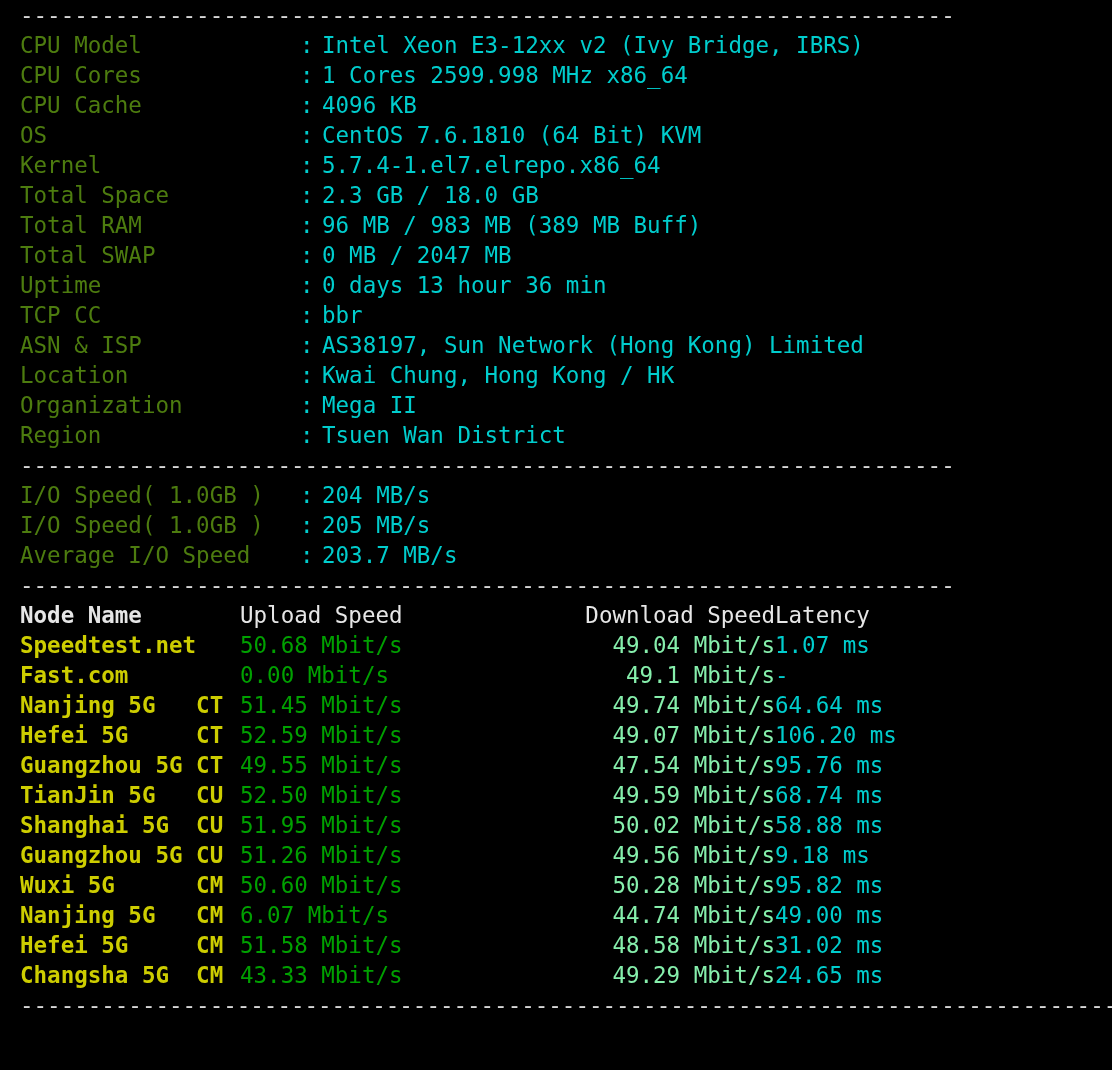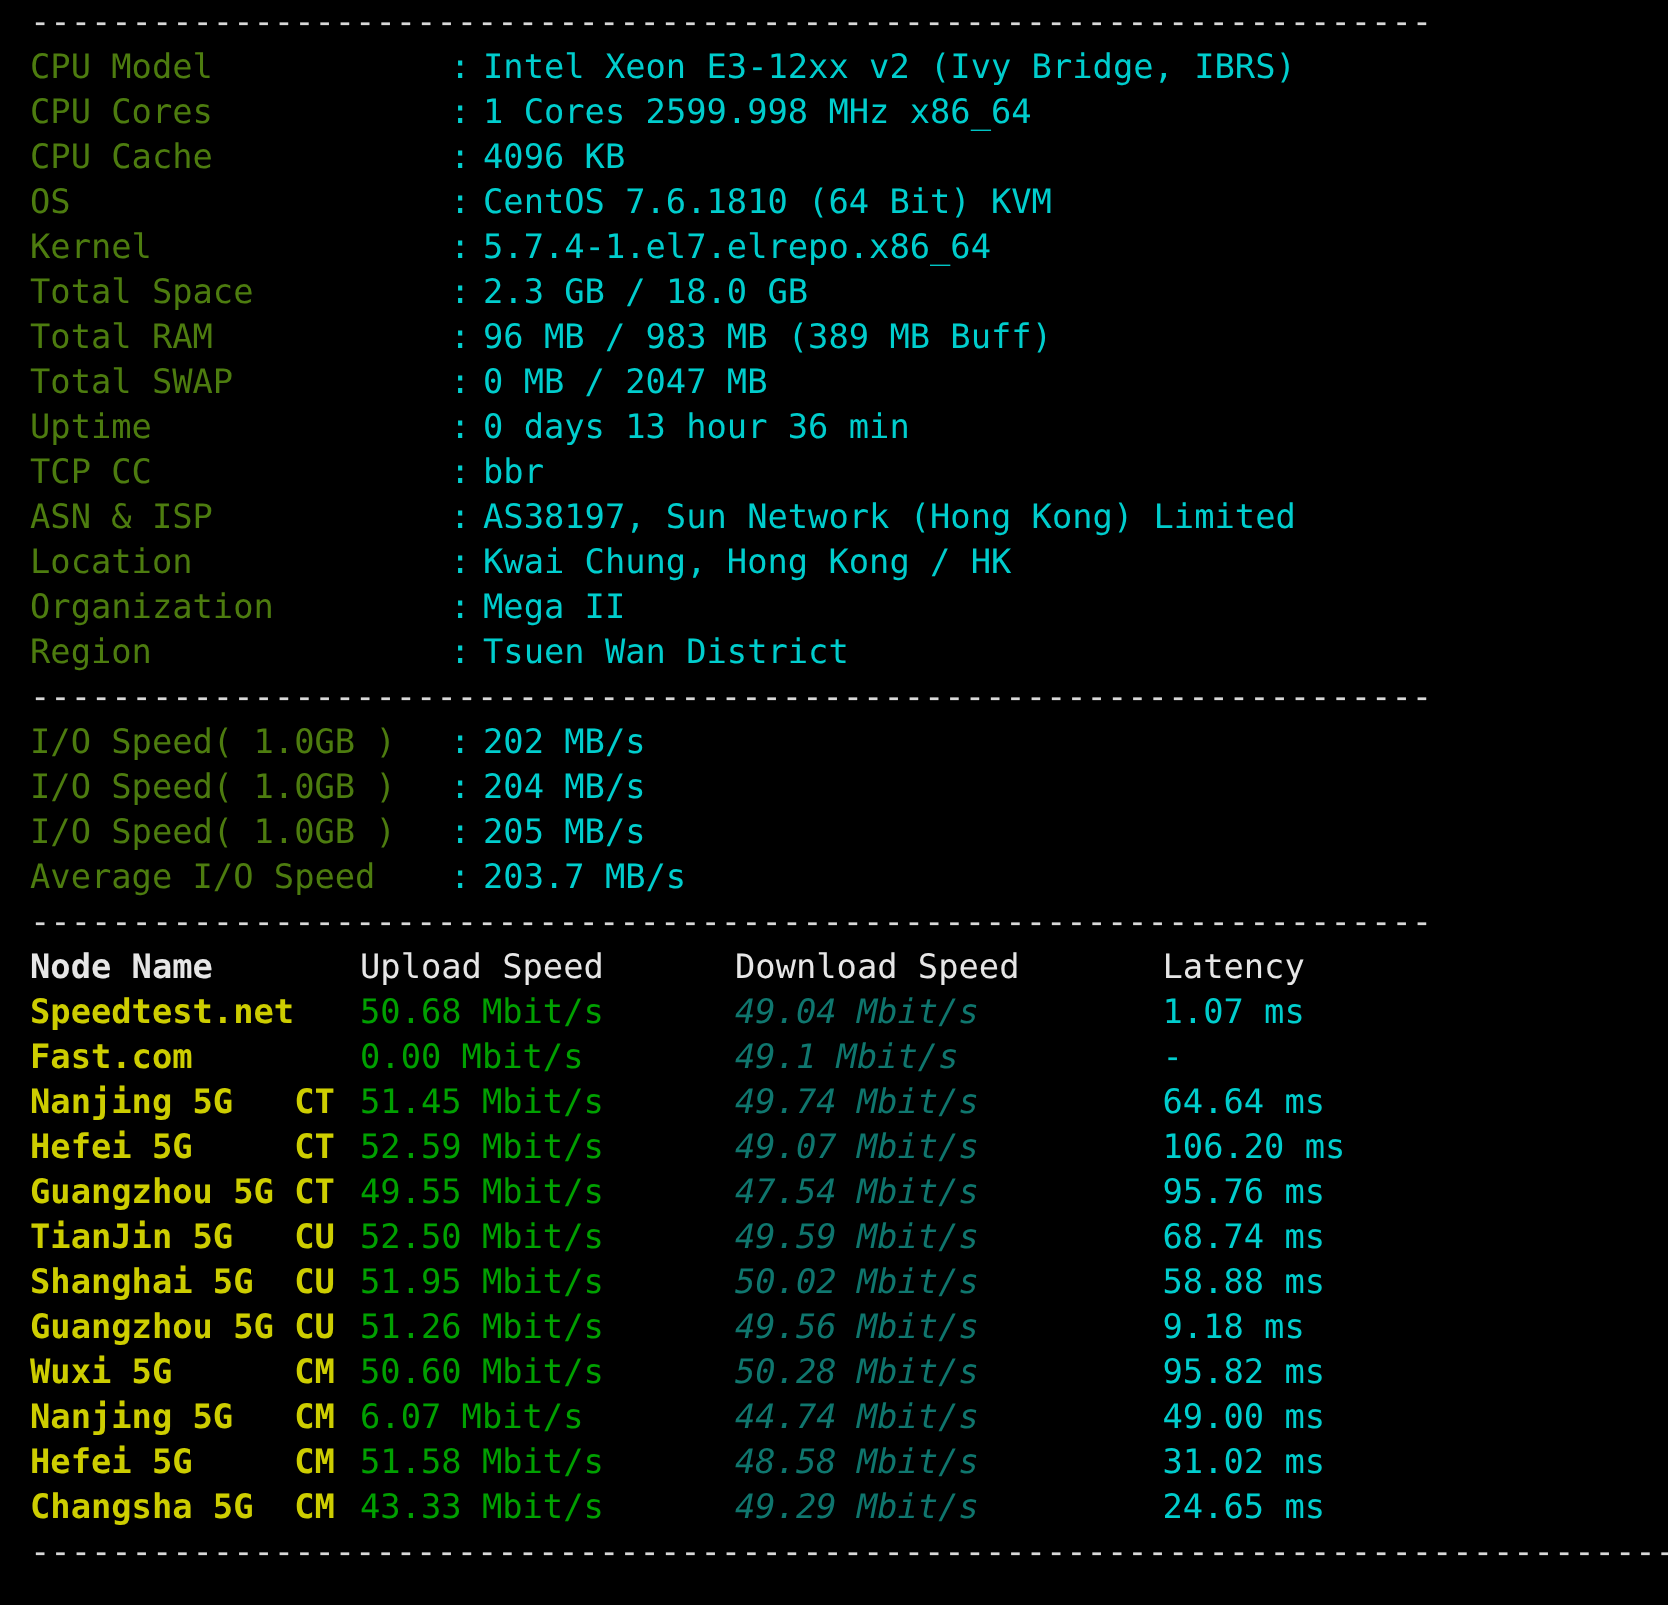--- a/index.html
+++ b/index.html
@@ -19,21 +19,21 @@
     position: relative;
     width: 1112px;
     height: 1070px;
     background: #000000;
     padding: 0;
     box-sizing: border-box;
   }
   .c-cyan    { color: #00cdcd; }
   .c-yellow  { color: #cdcd00; }
   .c-green   { color: #00a000; }
-  .c-red     { color: #0f766e; font-style: italic; }
+  .c-red     { color: #86efac; }
 
   
   .sep-line {
     height: 30px;
     line-height: 30px;
     white-space: pre;
     font-size: 22.5px;
     padding-left: 20px;
     color: #d8d8d8;
     overflow: hidden;
@@ -81,20 +81,21 @@
   }
   .col-up {
     display: inline-block;
     width: 250px;
     box-sizing: border-box;
   }
   .col-down {
     display: inline-block;
     width: 285px;
     box-sizing: border-box;
+    text-align: right;
   }
   .col-lat {
     display: inline-block;
     width: 230px;
     box-sizing: border-box;
   }
   .hdr .col-node,
   .hdr .col-up,
   .hdr .col-down,
   .hdr .col-lat { color: #e6e6e6; }
@@ -123,21 +124,20 @@
       <div class="info-row"><span class="lbl">Location</span><span class="colon">:</span><span class="val c-cyan">Kwai Chung, </span><span class="val c-yellow">Hong Kong / HK</span></div>
       <div class="info-row"><span class="lbl">Organization</span><span class="colon">:</span><span class="val c-yellow">Mega II</span></div>
       <div class="info-row"><span class="lbl">Region</span><span class="colon">:</span><span class="val c-cyan">Tsuen Wan District</span></div>
     </div>
 
   <div class="sep-row">
     <div class="sep-line">---------------------------------------------------------------------</div>
   </div>
 
   <div id="iospeed">
-      <div class="info-row"><span class="lbl">I/O Speed( 1.0GB )</span><span class="colon">:</span><span class="val c-yellow">202 MB/s</span></div>
       <div class="info-row"><span class="lbl">I/O Speed( 1.0GB )</span><span class="colon">:</span><span class="val c-yellow">204 MB/s</span></div>
       <div class="info-row"><span class="lbl">I/O Speed( 1.0GB )</span><span class="colon">:</span><span class="val c-yellow">205 MB/s</span></div>
       <div class="info-row"><span class="lbl">Average I/O Speed</span><span class="colon">:</span><span class="val c-yellow">203.7 MB/s</span></div>
     </div>
 
   <div class="sep-row">
     <div class="sep-line">---------------------------------------------------------------------</div>
   </div>
 
   <div id="speedtest">

